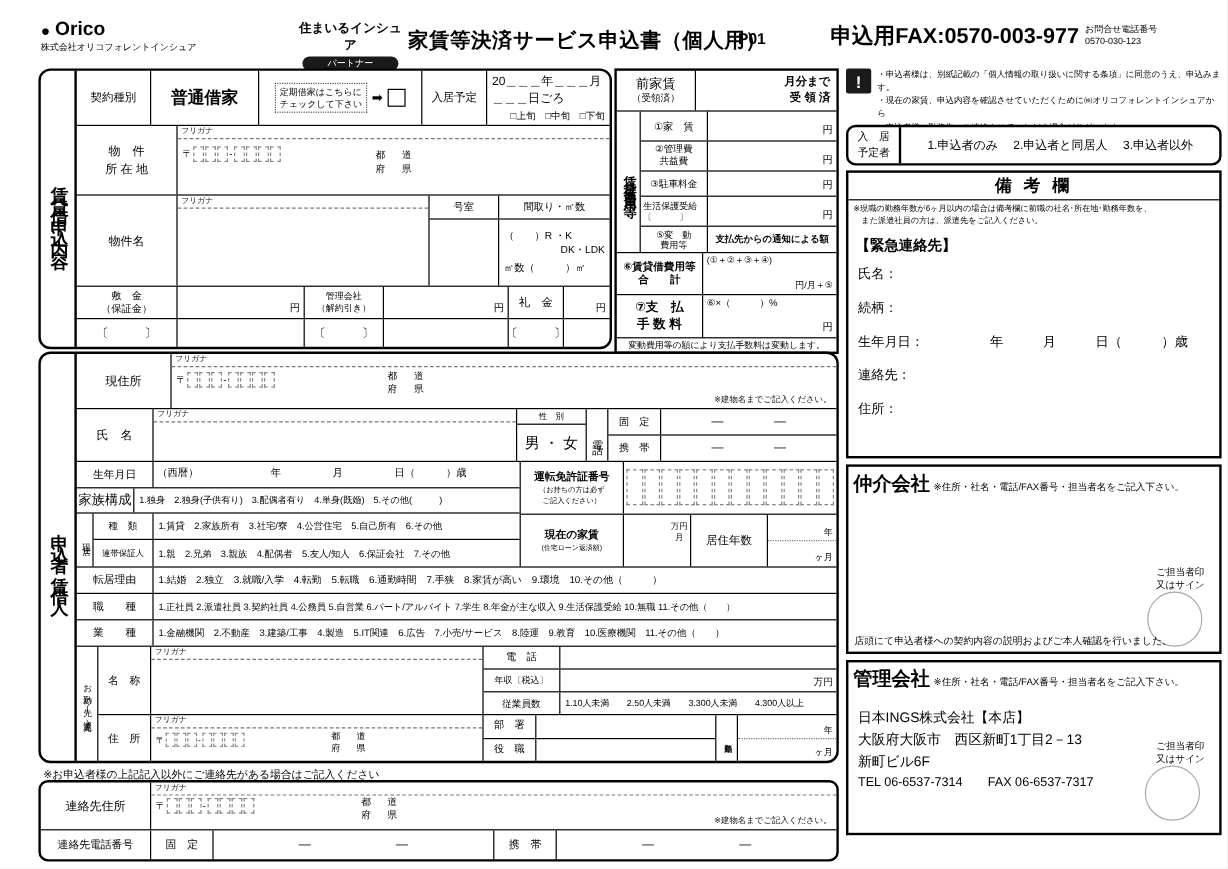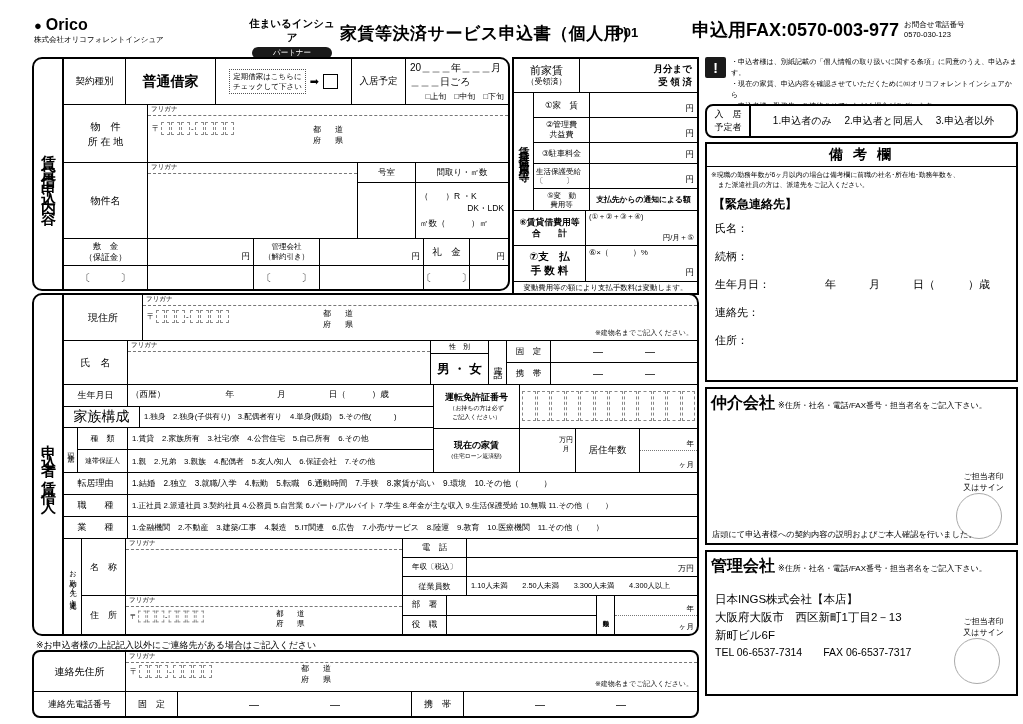--- a/index.html
+++ b/index.html
@@ -333,21 +333,21 @@
         </div>
       </div>
 
       <div class="r bb" style="height:44px">
         <div class="cc br" style="width:64px;font-size:10px">氏　名</div>
         <div class="rel br" style="width:303px">
           <div class="furiline">フリガナ</div>
         </div>
         <div class="col br" style="width:58px">
           <div class="cc bb" style="height:13px;font-size:7px">性　別</div>
-          <div class="cc" style="flex:1;font-size:12.5px;font-weight:bold">男 ・ 女</div>
+          <div class="cc" style="flex:1;font-size:12.5px;font-weight:normal">男 ・ 女</div>
         </div>
         <div class="cc br" style="width:18px">
           <span class="vt" style="font-size:9px;letter-spacing:4px">電話</span>
         </div>
         <div class="col" style="flex:1">
           <div class="r bb" style="height:22px">
             <div class="cc br" style="width:44px;font-size:8.5px">固　定</div>
             <div class="dashes" style="flex:1">
               <span>—</span>
               <span>—</span>
@@ -363,21 +363,21 @@
         </div>
       </div>
 
       <div class="r bb" style="height:88px">
         <div class="col br" style="width:370px">
           <div class="r bb" style="height:22px">
             <div class="cc br" style="width:64px;font-size:9px">生年月日</div>
             <div class="r" style="flex:1;align-items:center;padding-left:3px;font-size:8.6px;white-space:nowrap;overflow:hidden">（西暦）　　　　　　　年　　　　　月　　　　　日（　　　）歳</div>
           </div>
           <div class="r bb" style="height:22px">
-            <div class="cc br" style="width:76px;font-size:14px">家族構成</div>
+            <div class="cc br" style="width:48px;font-size:11px">家族構成</div>
             <div class="opts" style="flex:1;font-size:7.6px">1.独身　2.独身(子供有り)　3.配偶者有り　4.単身(既婚)　5.その他(　　　)</div>
           </div>
           <div class="r" style="height:44px">
             <div class="cc br" style="width:14px">
               <span class="vt" style="font-size:7px;letter-spacing:2px">現住居</span>
             </div>
             <div class="col" style="flex:1">
               <div class="r bb" style="height:22px">
                 <div class="cc br" style="width:50px;font-size:8px">種　類</div>
                 <div class="opts" style="flex:1;font-size:7.8px">1.賃貸　2.家族所有　3.社宅/寮　4.公営住宅　5.自己所有　6.その他</div>

